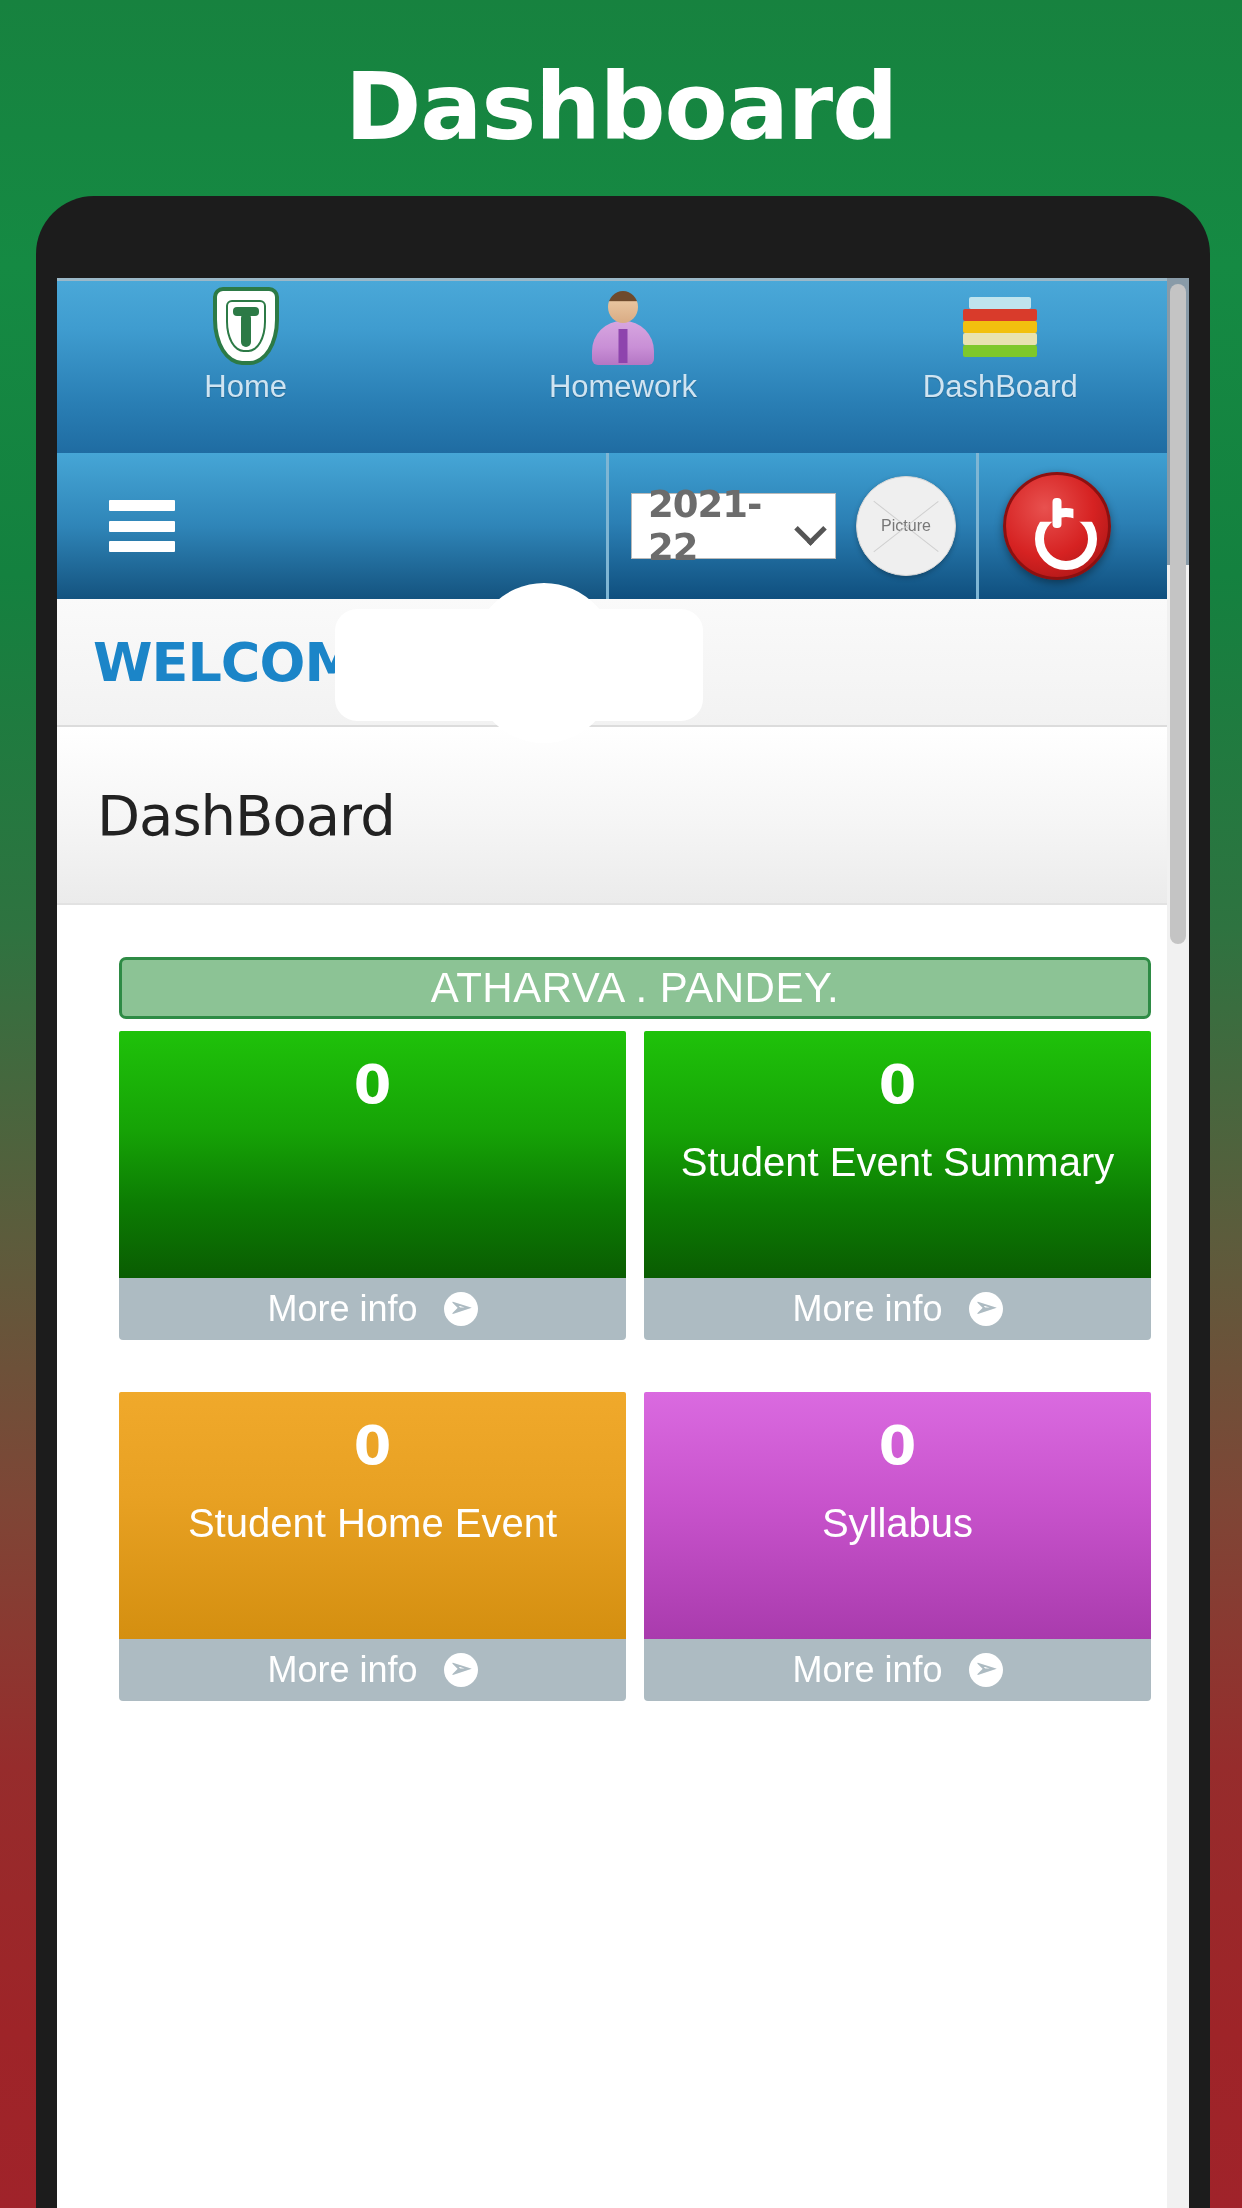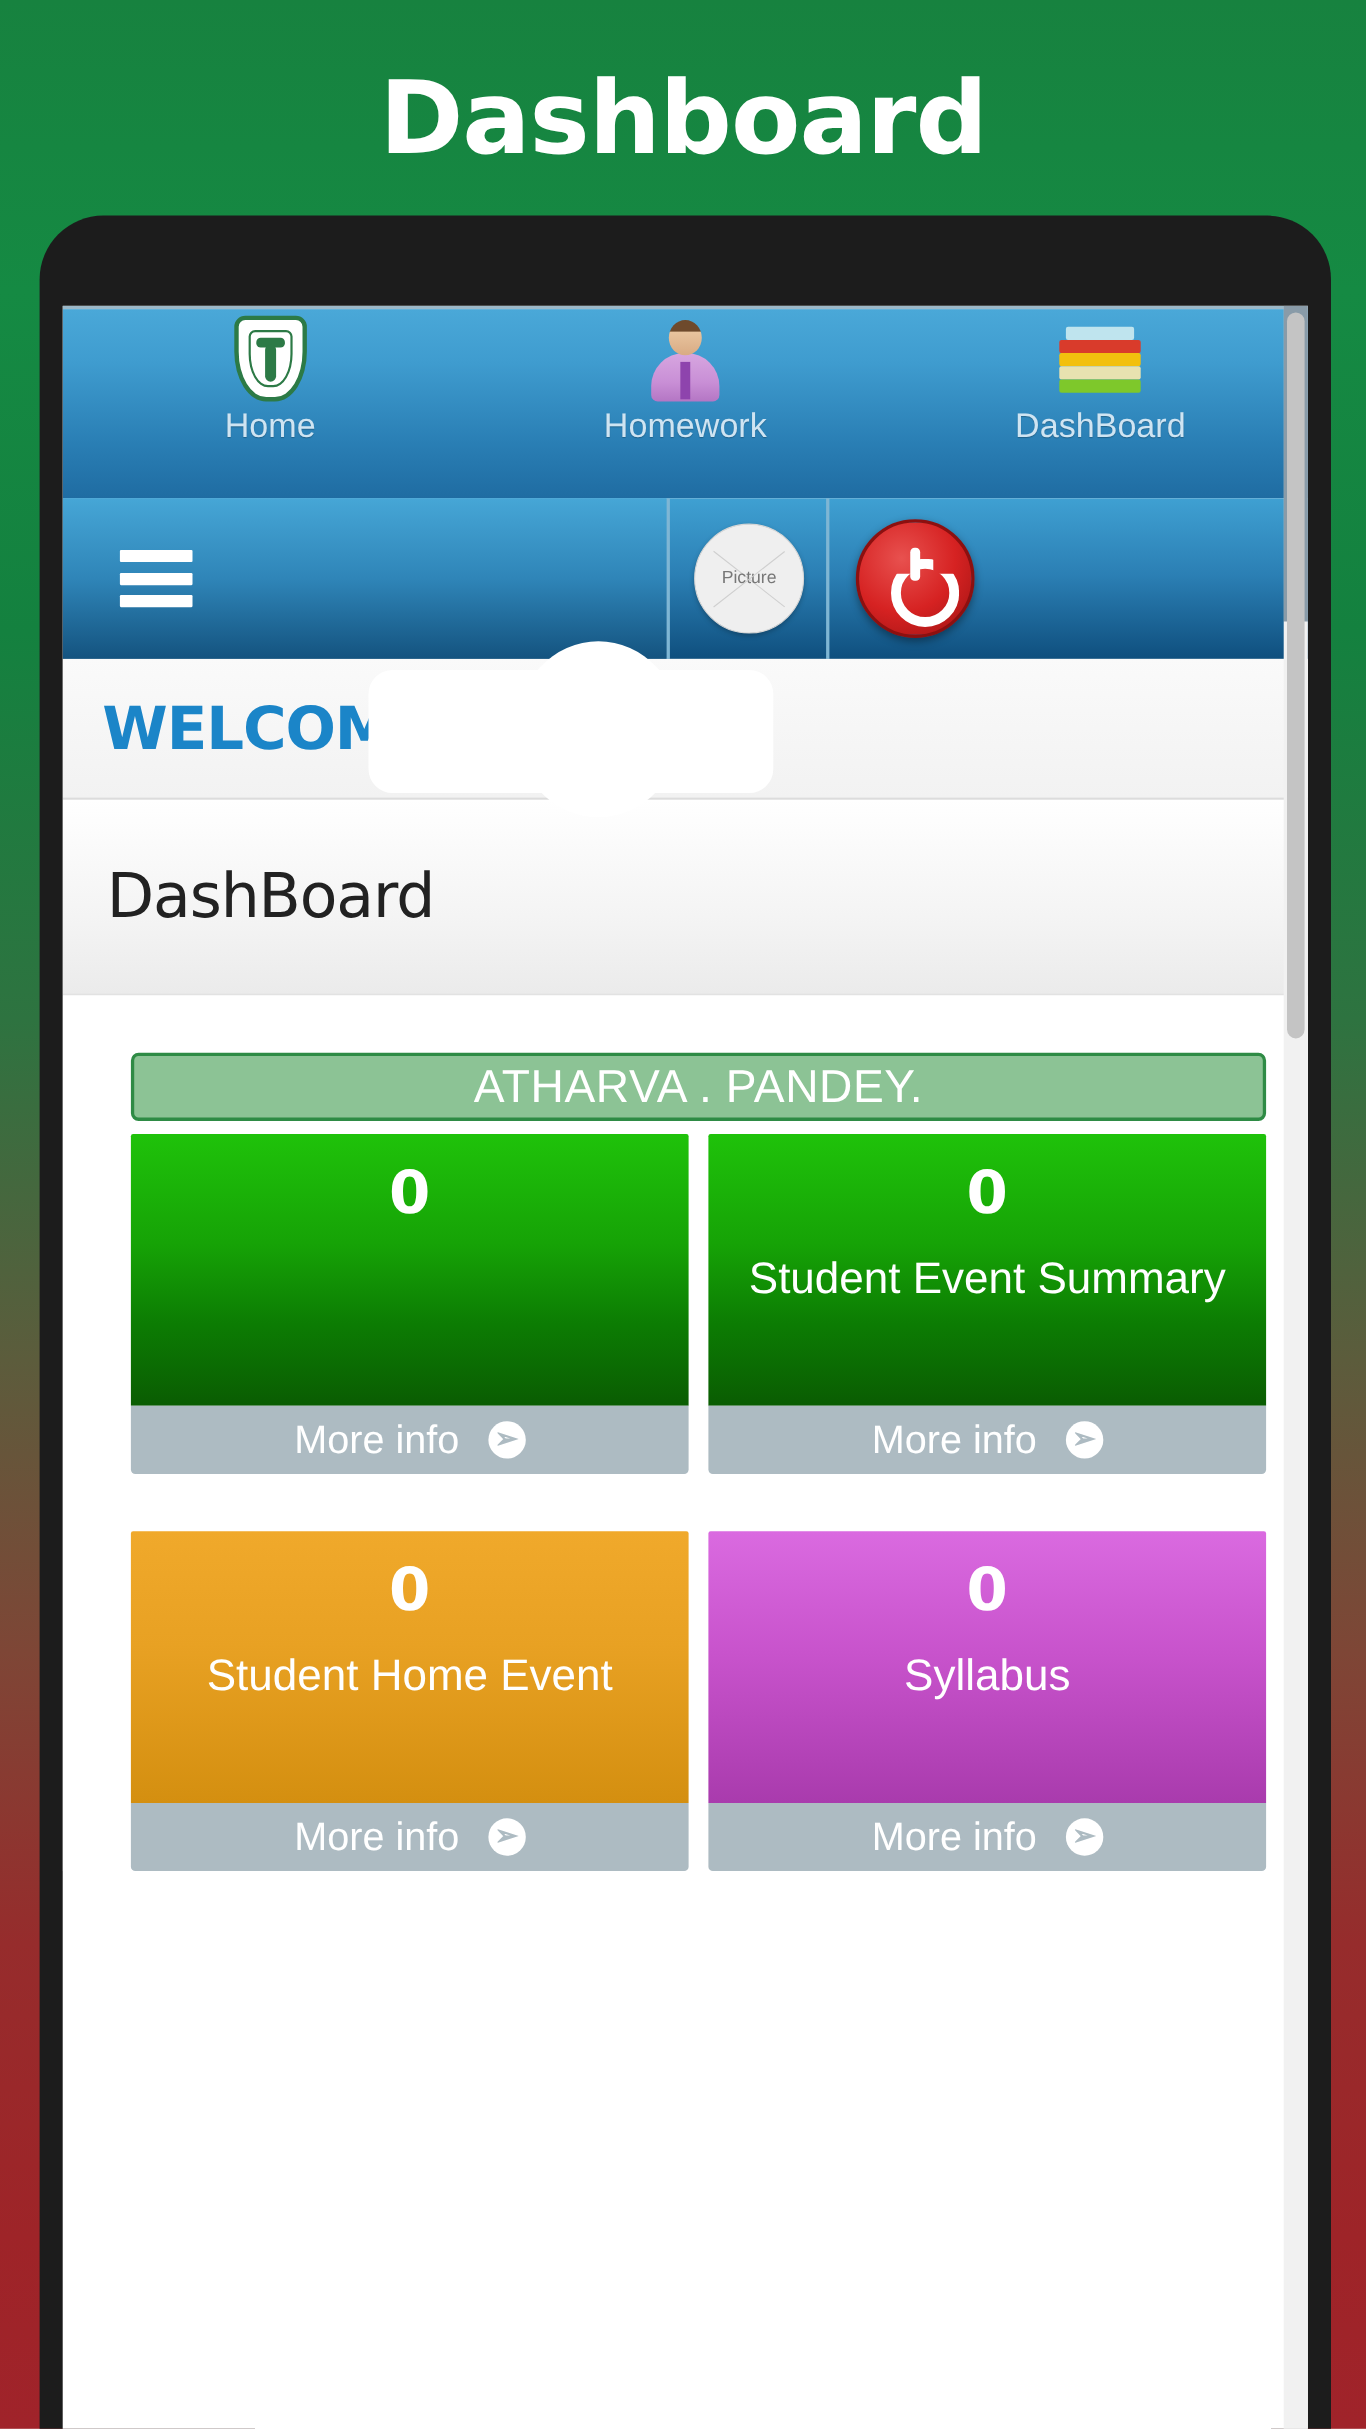--- a/index.html
+++ b/index.html
@@ -421,20 +421,24 @@
 
     <div class="toolbar">
       <div class="toolbar-left">
         <div class="hamburger">
           <span></span>
             <span></span>
             <span></span>
         </div>
       </div>
       <div class="toolbar-right">
+        <div class="year-select">
+          <div class="val">2021-22</div>
+          <div class="chev"></div>
+        </div>
         <div class="avatar-ph">
           <span class="lbl">Picture</span>
         </div>
         <div class="toolbar-divider"></div>
         <div class="power-btn">
           <div class="power-glyph"></div>
         </div>
       </div>
     </div>
 

